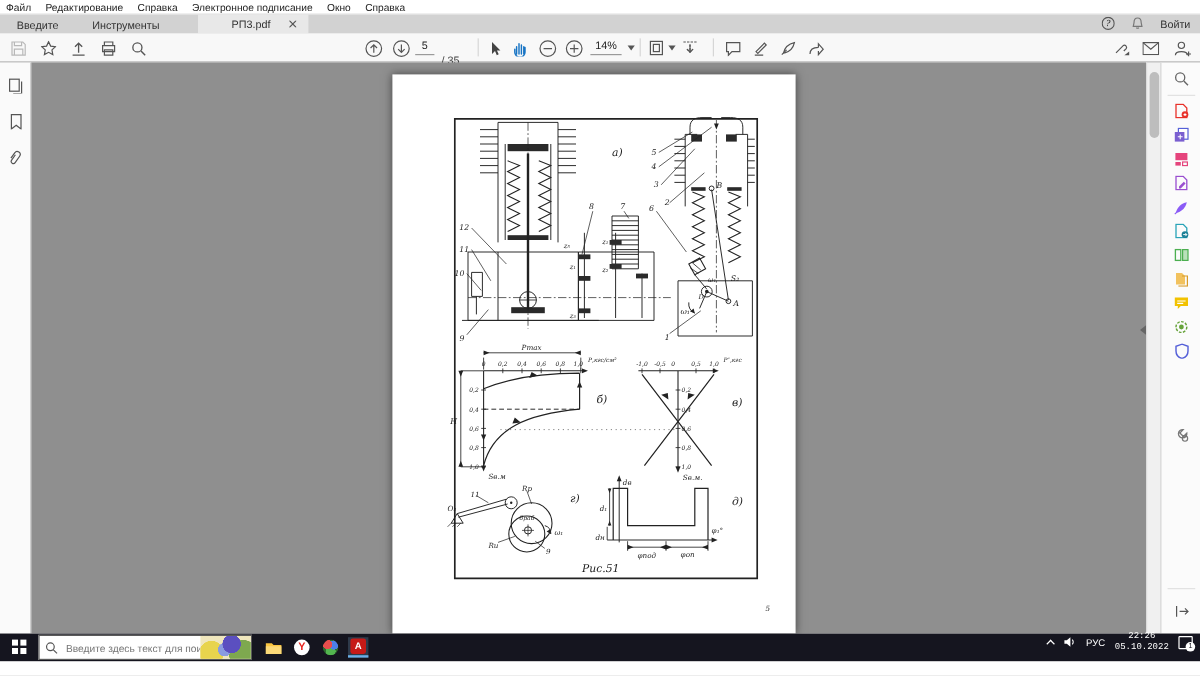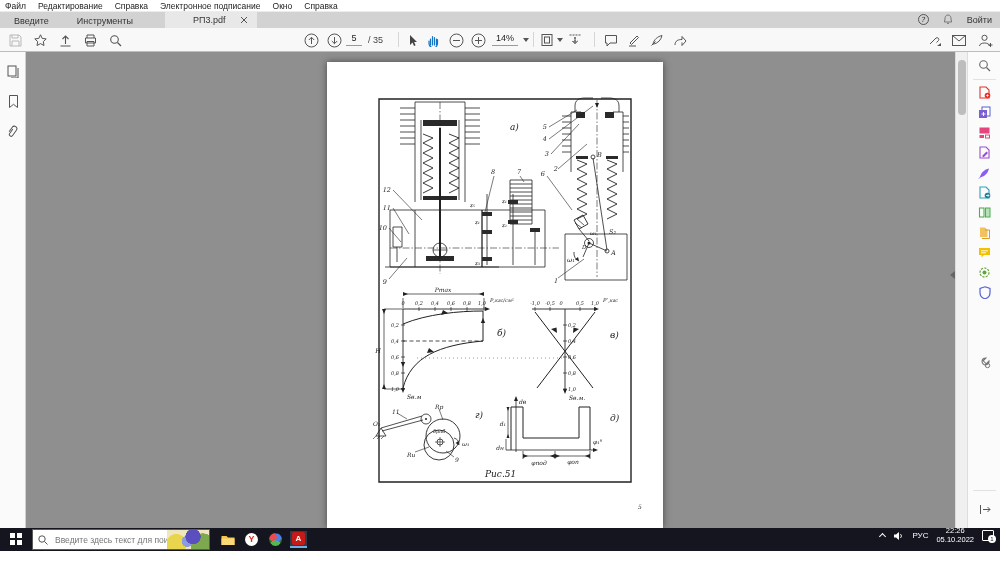--- a/index.html
+++ b/index.html
@@ -21,21 +21,21 @@
   .tab { padding:2px 14px 0 14px; display:flex; align-items:center; }
   .tab.doc { background:#e8e8e8; margin-left:18px; padding:0 10px 0 28px; gap:16px; }
   .tab-close { display:flex; align-items:center; }
   .tabbar-right { position:absolute; right:8px; top:0; height:16px; display:flex; align-items:center; gap:14px; font-size:9px; color:#333; }
 
   
   .toolbar { position:relative; height:24px; background:#f8f8f8; border-bottom:1px solid #bdbdbd; font-size:9px; color:#333; }
   .tbtn { position:absolute; top:3px; width:18px; height:18px; display:flex; align-items:center; justify-content:center; }
   .vsep { position:absolute; top:4px; width:1px; height:15px; background:#d6d6d6; }
   .pagefield { position:absolute; left:346px; top:5px; width:16px; height:13px; text-align:center; border-bottom:1px solid #9a9a9a; font-size:9px; color:#222; }
-  .pagetotal { position:absolute; left:368px; top:7px; font-size:9px; color:#444; }
+  .pagetotal { position:absolute; left:368px; top:17px; font-size:9px; color:#444; }
   .zoomfield { position:absolute; left:492px; top:5px; width:26px; height:13px; text-align:center; border-bottom:1px solid #9a9a9a; font-size:9px; color:#222; }
   .caret { width:0; height:0; border-left:3px solid transparent; border-right:3px solid transparent; border-top:4px solid #555; }
   .caret-abs { position:absolute; top:10px; }
 
   
   .main { position:relative; height:476px; background:#8f8f8f; }
   .left-rail { position:absolute; left:0; top:0; width:26px; height:100%; background:#fafafa; border-right:1px solid #cfcfcf; }
   .rail-ic { position:absolute; left:5px; width:16px; height:16px; display:flex; align-items:center; justify-content:center; }
   .page { position:absolute; left:327px; top:10px; width:336px; height:466px; background:#fff; box-shadow:0 0 7px rgba(0,0,0,.5); }
   .page svg { display:block; }
@@ -66,21 +66,21 @@
   .ya { width:13px; height:13px; border-radius:50%; background:#fff; color:#e8231d; font-weight:bold; font-size:9px; line-height:13px; text-align:center; }
   .acro-task { width:13px; height:13px; border-radius:2px; background:#c61a17; color:#fff; font-size:8px; font-weight:bold; line-height:13px; text-align:center; }
   .sphere { width:13px; height:13px; border-radius:50%;
      background: radial-gradient(circle at 30% 30%, #e84d4d 0 30%, transparent 31%),
                  radial-gradient(circle at 70% 35%, #4d7fe8 0 30%, transparent 31%),
                  radial-gradient(circle at 50% 75%, #53b64f 0 35%, transparent 36%),
                  #2e6b2e; }
   .tray { position:absolute; right:0; top:0; height:15px; display:flex; align-items:center; gap:8px; padding-right:6px; }
   .chev { width:5px; height:5px; border-left:1.3px solid #fff; border-top:1.3px solid #fff; transform:rotate(45deg); margin-top:2px; }
   .lang { font-size:8px; }
-  .clock { font-size:7.5px; line-height:8.5px; text-align:center; }
+  .clock { font-size:7.5px; line-height:8.5px; text-align:center;font-family:Liberation Mono, monospace; }
   .notif { position:relative; width:12px; height:11px; border:1px solid #fff; border-radius:1px; }
   .notif b { position:absolute; right:-3px; bottom:-3px; width:8px; height:8px; background:#fff; color:#15151f; border-radius:50%; font-size:6px; line-height:8px; text-align:center; font-weight:normal; }
 </style>
 </head>
 <body>
 
 <div class="app">
 
 
   <div class="menubar">

